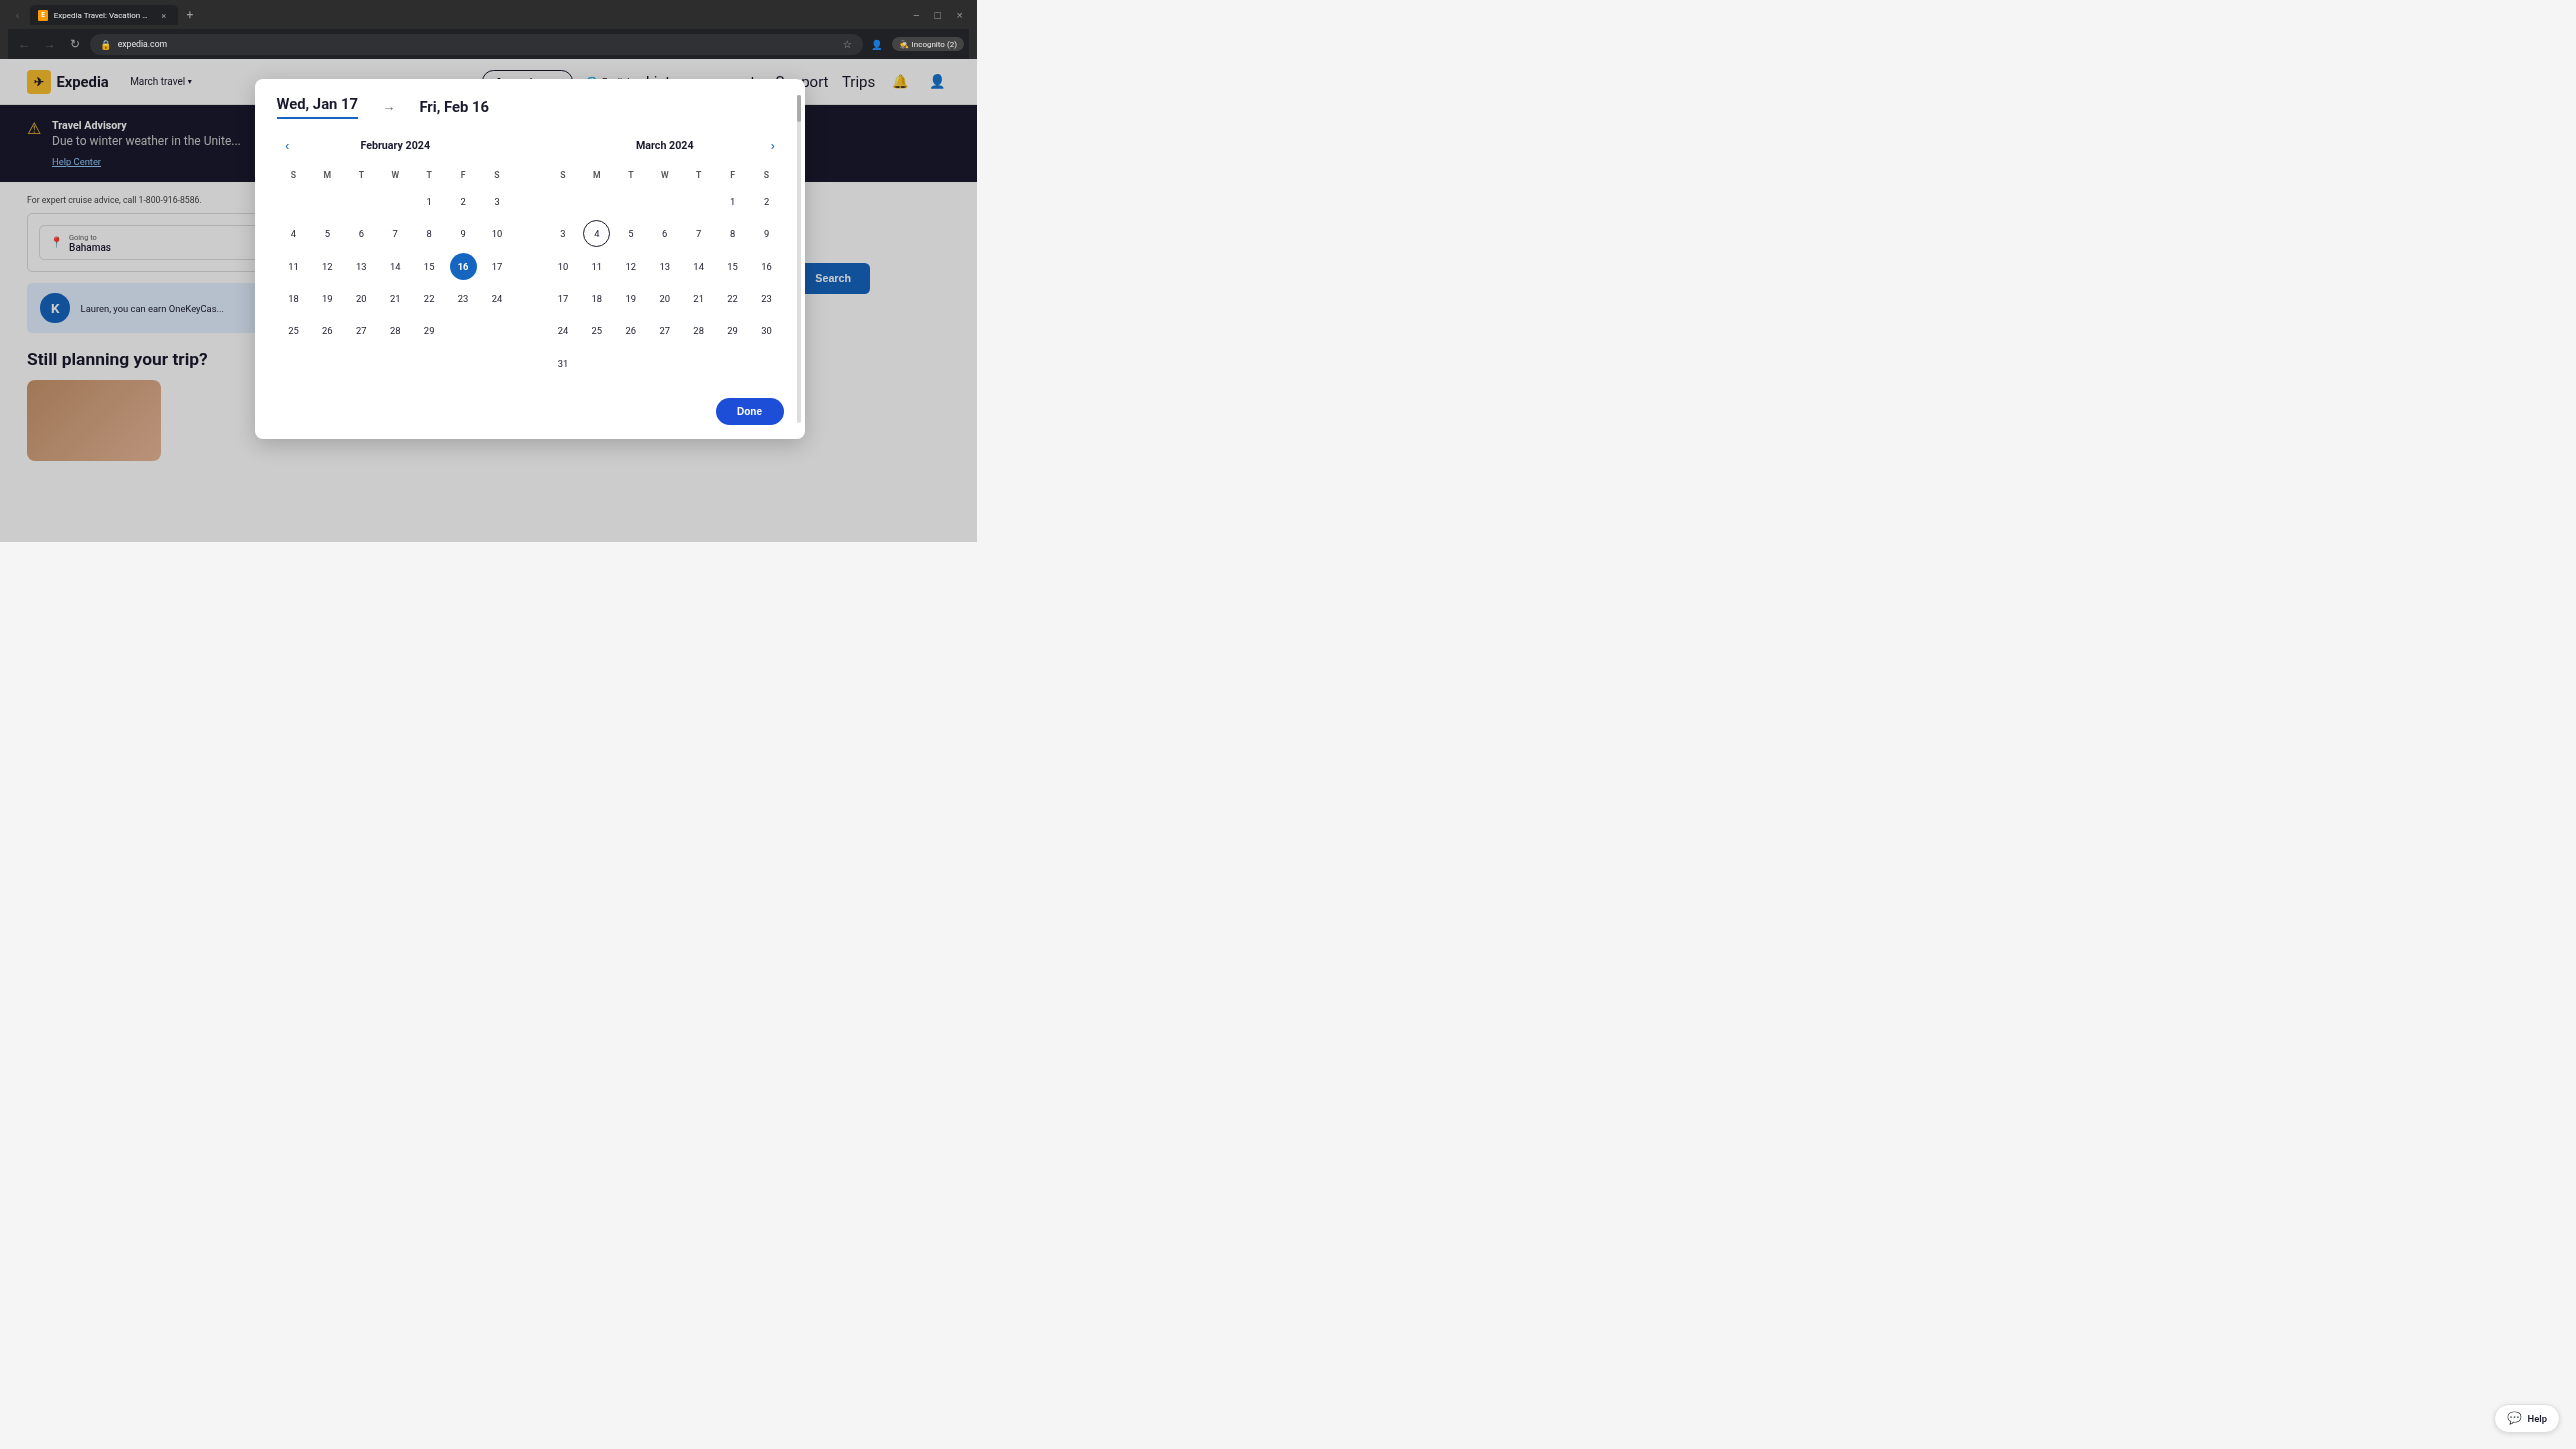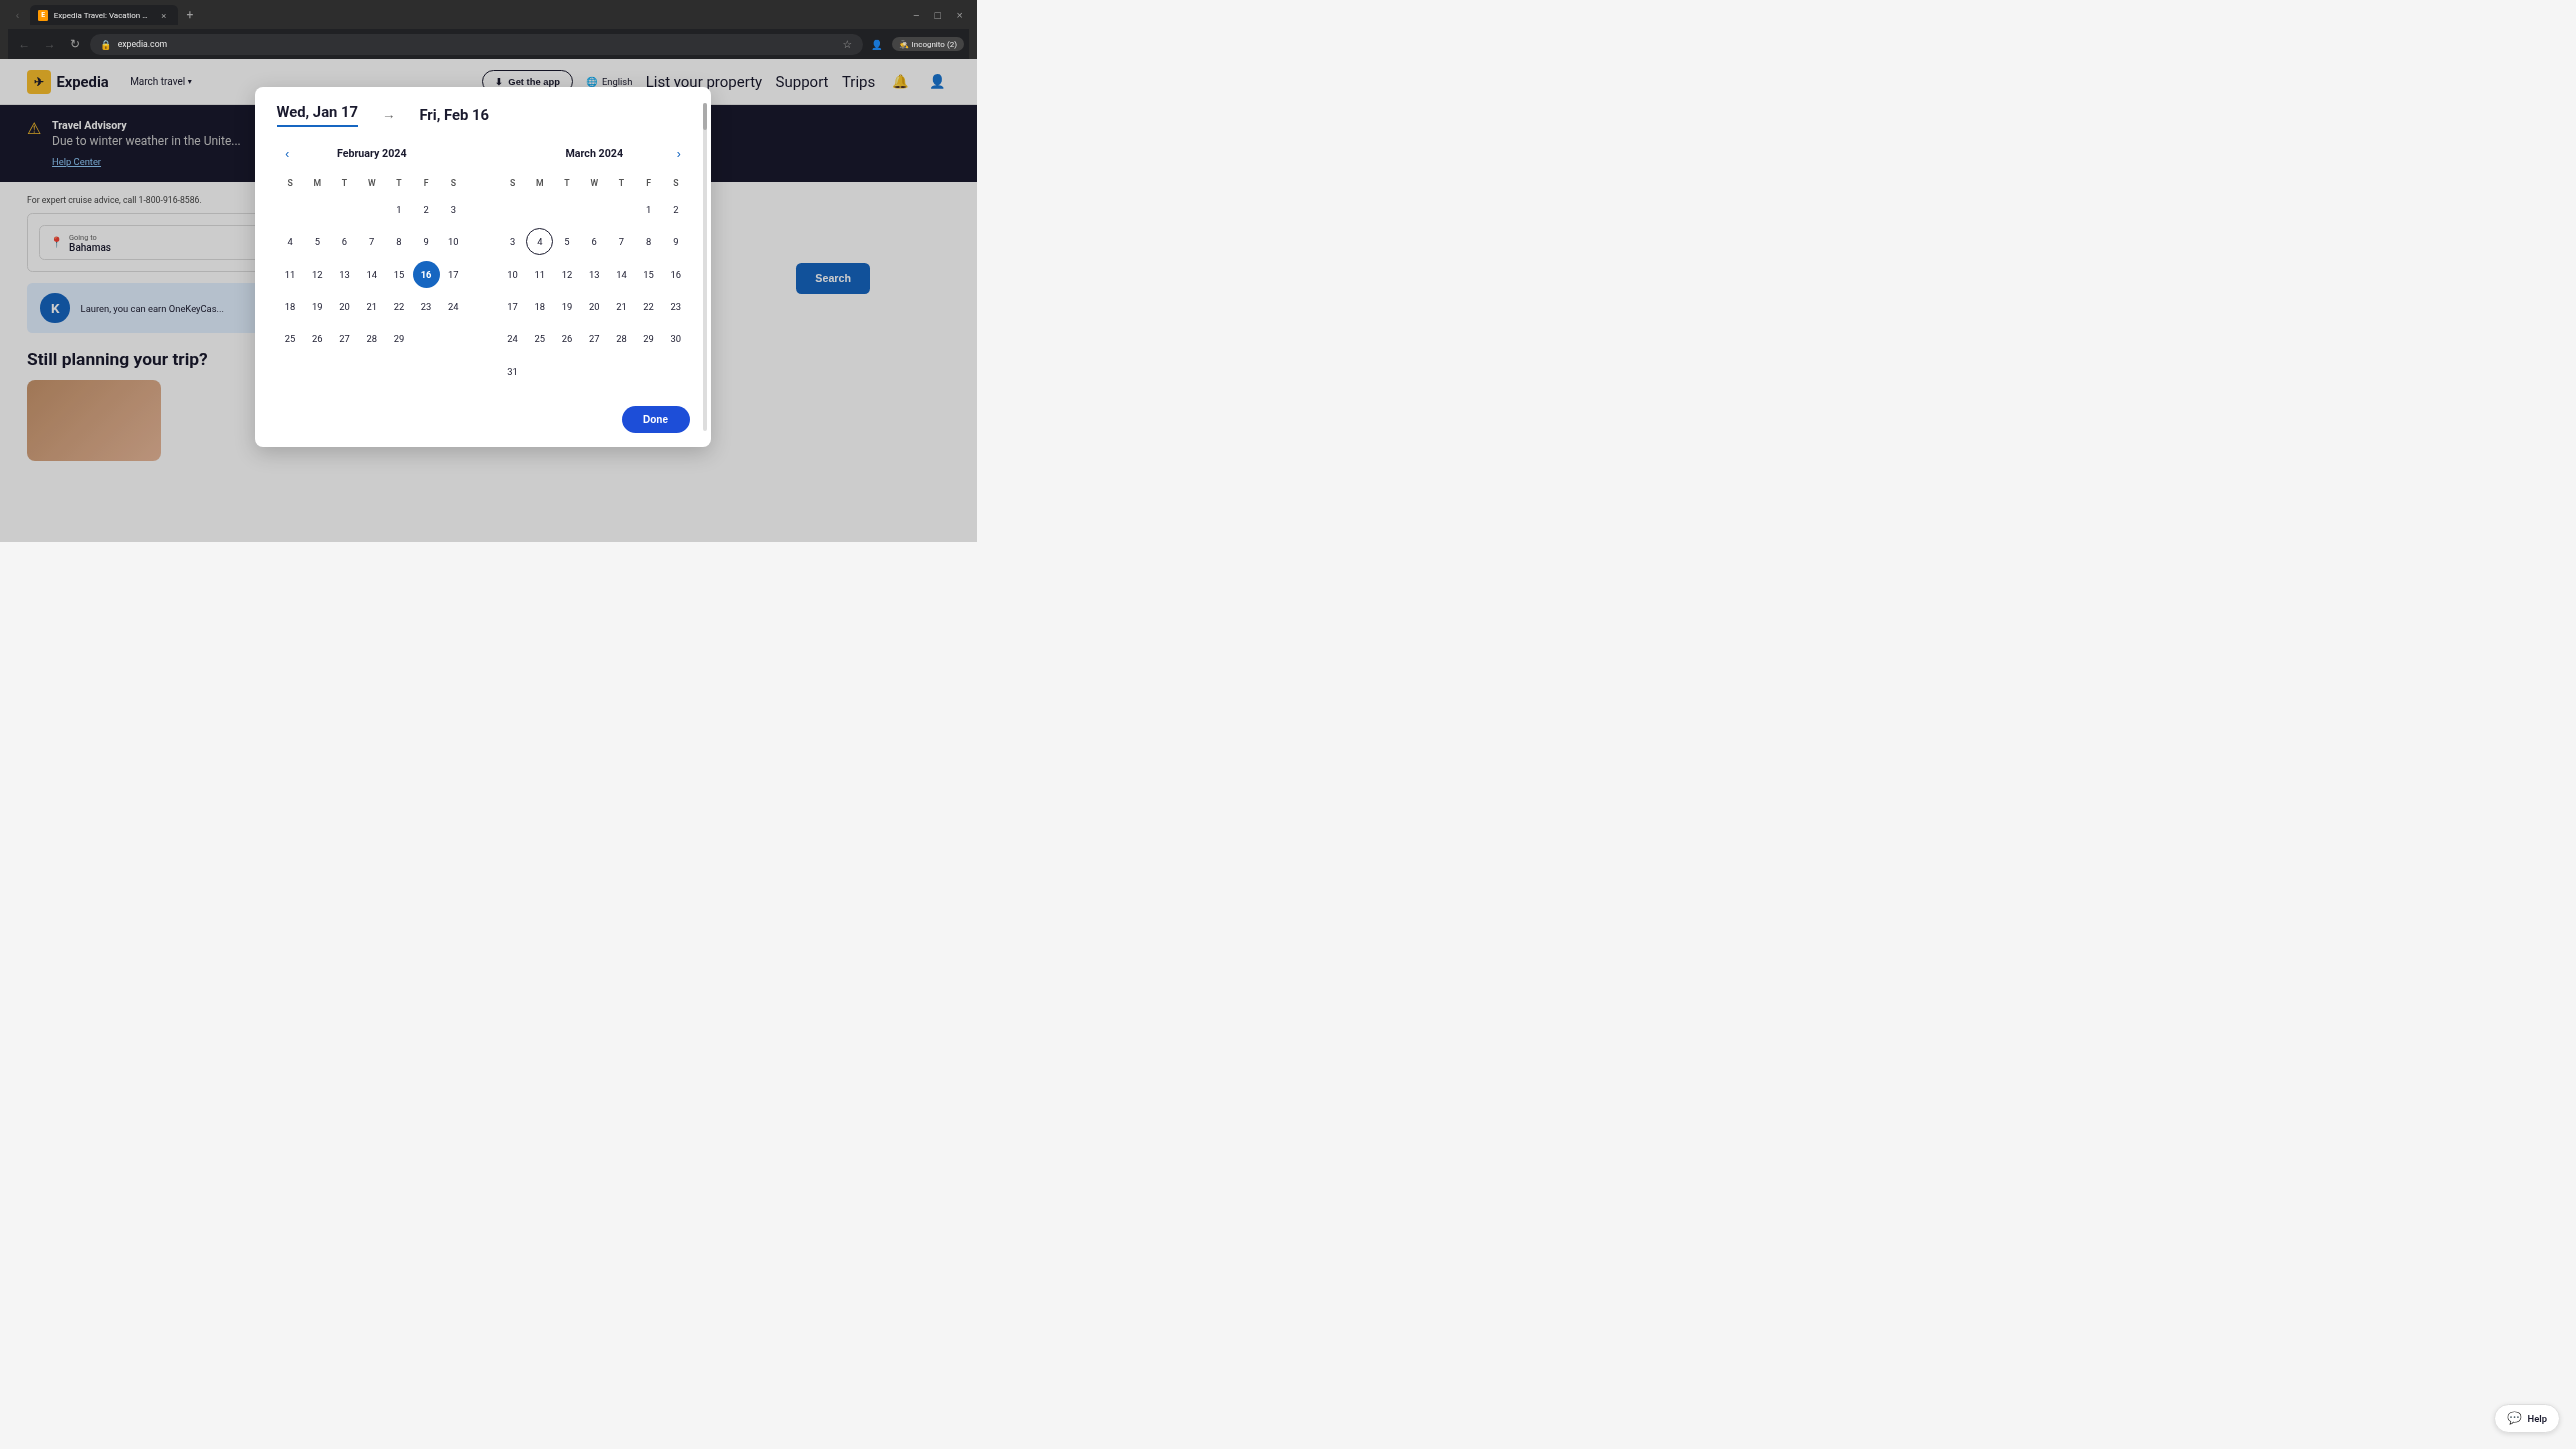--- a/index.html
+++ b/index.html
@@ -353,27 +353,27 @@
 
     
     .modal-overlay {
       position: absolute;
       top: 0; left: 0; right: 0; bottom: 0;
       background: rgba(0,0,0,0.2);
       z-index: 100;
     }
     .calendar-modal {
       position: absolute;
-      top: 28px;
+      top: 20px;
       left: 255px;
       background: #fff;
       border-radius: 8px;
       box-shadow: 0 5.4px 21.5px rgba(0,0,0,0.2);
       padding: 0;
-      width: 456px;
+      width: 550px;
       z-index: 200;
     }
     .calendar-header {
       display: flex;
       align-items: center;
       padding: 16px 21.5px 10.7px;
       gap: 16px;
     }
     .calendar-date-btn {
       display: flex;

